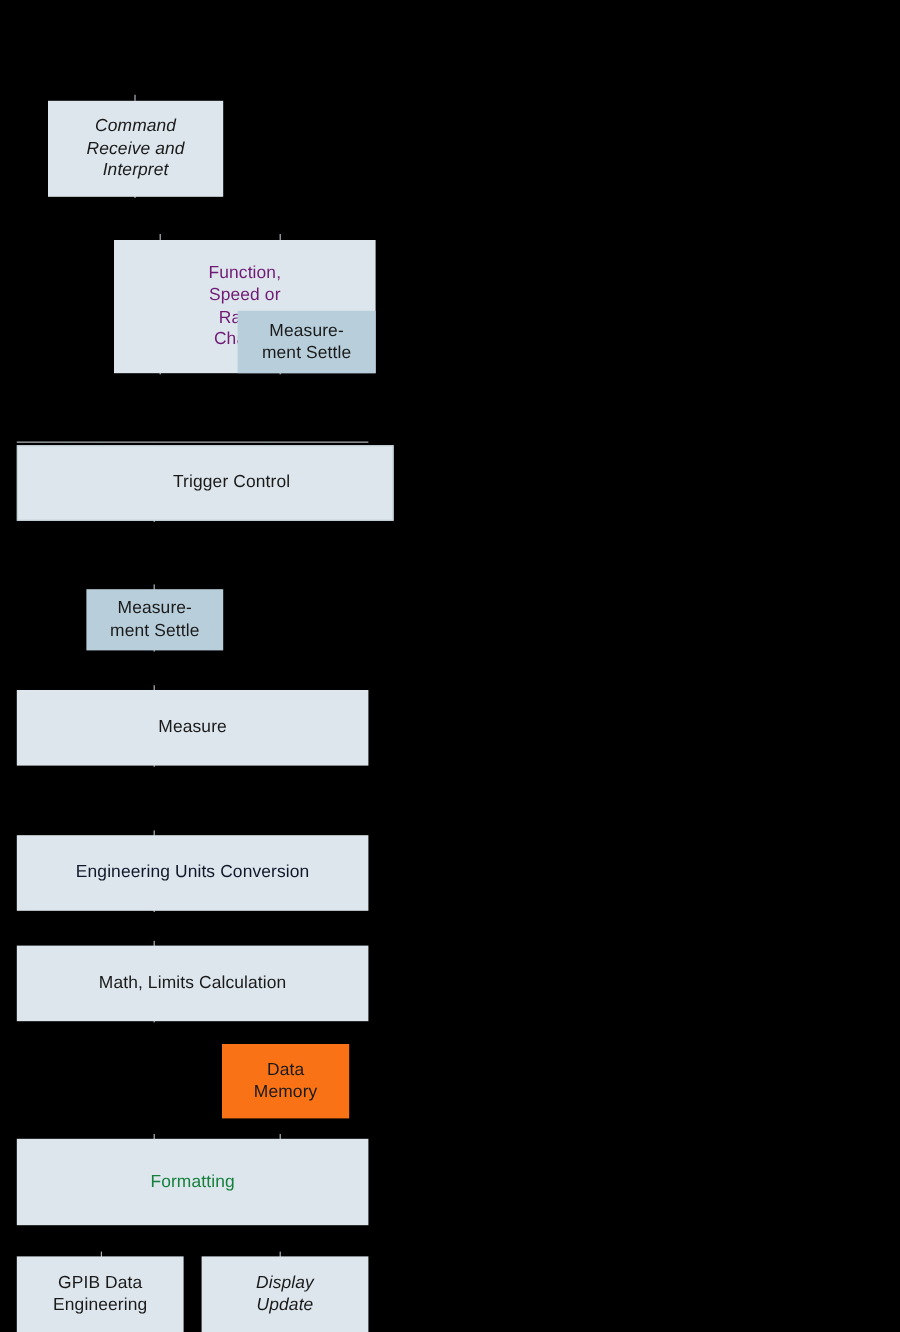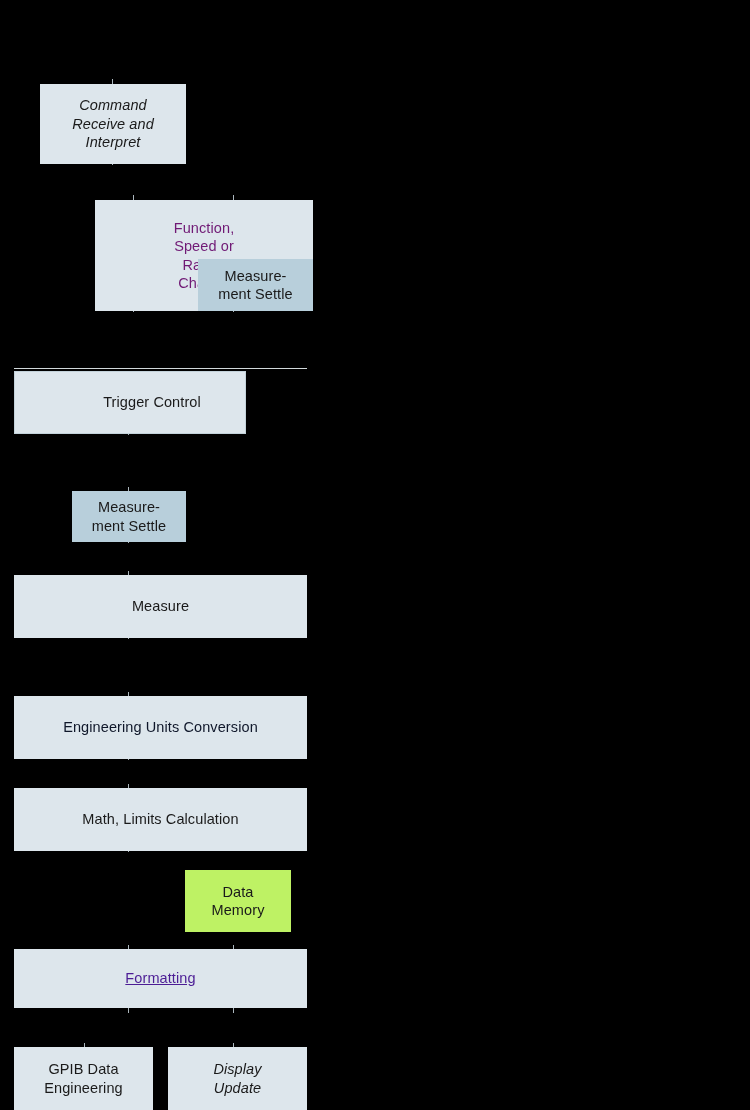--- a/index.html
+++ b/index.html
@@ -110,27 +110,27 @@
   <div id="nodes">
       <div class="node light" style="left: 40px; top: 84px; width: 146px; height: 80px; color: rgb(26, 26, 26); background: rgb(221, 230, 236); font-style: italic;"><span>Command
 Receive and
 Interpret</span></div>
       <div class="node light" style="left: 95px; top: 200px; width: 218px; height: 111px; color: #701a75; background: rgb(221, 230, 236);"><span>Function,
 Speed or
 Range
 Change</span></div>
       <div class="node dark" style="left: 198px; top: 259px; width: 115px; height: 52px; color: rgb(26, 26, 26); background: rgb(184, 207, 219);"><span>Measure-
 ment Settle</span></div>
-      <div class="node light outlined" style="left: 14px; top: 371px; width: 232px; height: 63px; color: rgb(26, 26, 26); background: rgb(221, 230, 236); padding-left: 48px;"><span>Trigger Control</span></div>
+      <div class="node light outlined" style="left: 14px; top: 371px; width: 314px; height: 63px; color: rgb(26, 26, 26); background: rgb(221, 230, 236); padding-left: 48px;"><span>Trigger Control</span></div>
       <div class="node dark" style="left: 72px; top: 491px; width: 114px; height: 51px; color: rgb(26, 26, 26); background: rgb(184, 207, 219);"><span>Measure-
 ment Settle</span></div>
       <div class="node light" style="left: 14px; top: 575px; width: 293px; height: 63px; color: rgb(26, 26, 26); background: rgb(221, 230, 236);"><span>Measure</span></div>
       <div class="node light" style="left: 14px; top: 696px; width: 293px; height: 63px; color: #0f172a; background: rgb(221, 230, 236);"><span>Engineering Units Conversion</span></div>
       <div class="node light" style="left: 14px; top: 788px; width: 293px; height: 63px; color: rgb(26, 26, 26); background: rgb(221, 230, 236);"><span>Math, Limits Calculation</span></div>
-      <div class="node light" style="left: 185px; top: 870px; width: 106px; height: 62px; color: rgb(26, 26, 26); background: #bef264;"><span>Data
+      <div class="node light" style="left: 185px; top: 870px; width: 106px; height: 62px; color: rgb(26, 26, 26); background: #f97316;"><span>Data
 Memory</span></div>
-      <div class="node light" style="left: 14px; top: 949px; width: 293px; height: 59px; color: #4c1d95; background: rgb(221, 230, 236); text-decoration: underline;"><span>Formatting</span></div>
+      <div class="node light" style="left: 14px; top: 949px; width: 293px; height: 72px; color: #15803d; background: rgb(221, 230, 236);"><span>Formatting</span></div>
       <div class="node light" style="left: 14px; top: 1047px; width: 139px; height: 63px; color: rgb(26, 26, 26); background: rgb(221, 230, 236);"><span>GPIB Data
 Engineering</span></div>
       <div class="node light" style="left: 168px; top: 1047px; width: 139px; height: 63px; color: rgb(26, 26, 26); background: rgb(221, 230, 236); font-style: italic;"><span>Display
 Update</span></div>
     </div>
 </div>
 
 </body></html>

